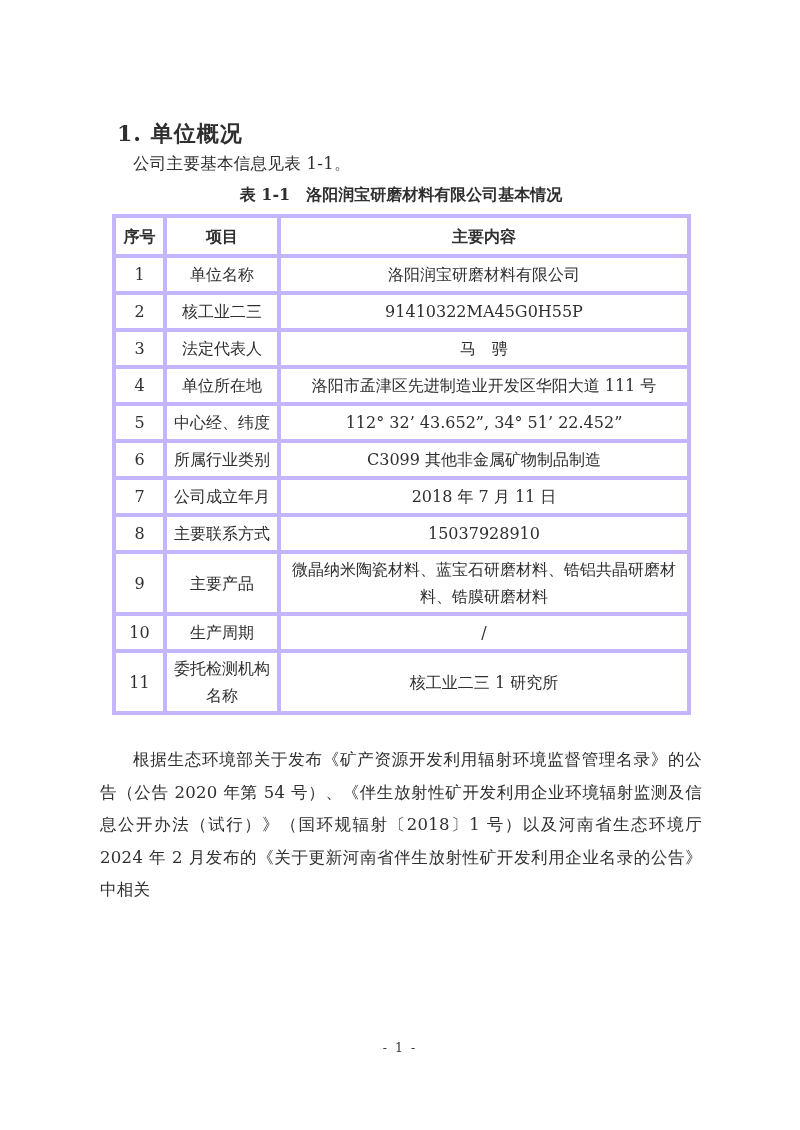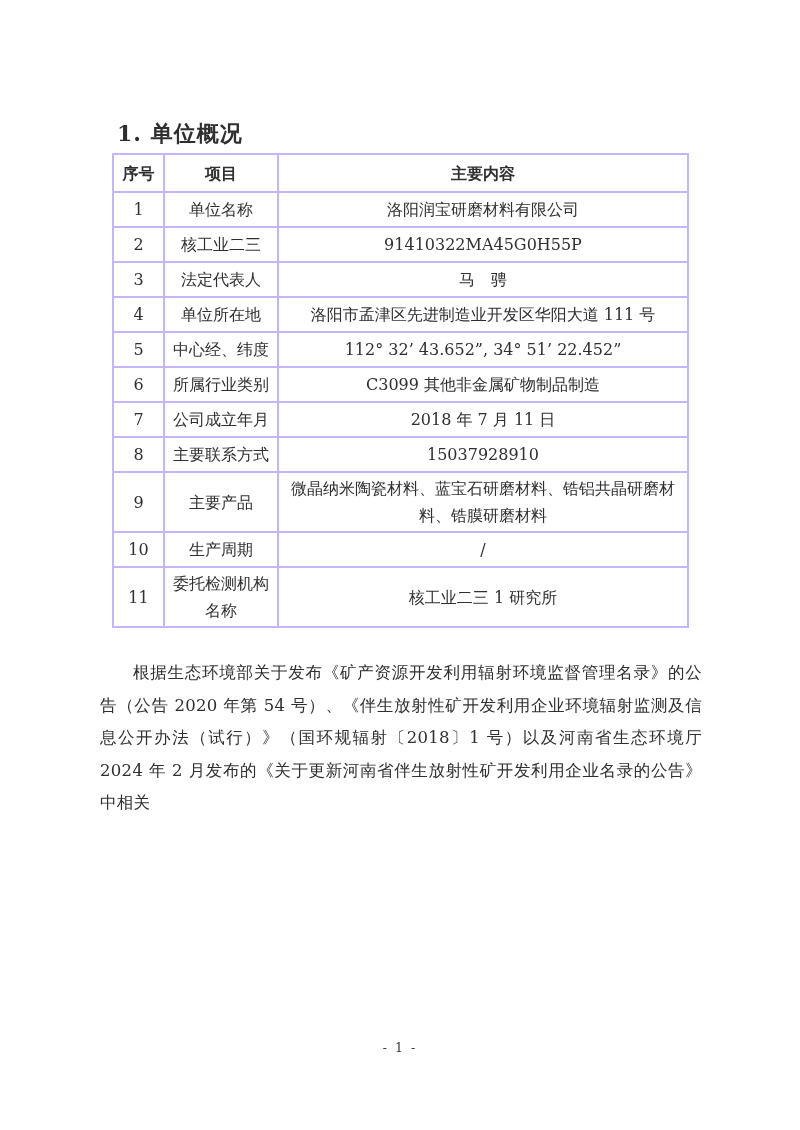--- a/index.html
+++ b/index.html
@@ -54,21 +54,21 @@
   }
   table.info-table {
     border-collapse: collapse;
     table-layout: fixed;
     width: 575px;
     margin: 5px 0 0 12px;
     border: 2px solid #3d3d3d;
   }
   table.info-table th,
   table.info-table td {
-    border: 2px solid #c4b5fd;
+    border: 4px solid #c4b5fd;
     text-align: center;
     vertical-align: middle;
     font-size: 16px;
     line-height: 27px;
     padding: 2px 6px;
     overflow: hidden;
   }
   table.info-table th {
     font-weight: bold;
     height: 32px;
@@ -90,21 +90,23 @@
 </style>
 </head>
 <body>
 
 <div class="page">
   <div class="content">
 
     <h1 class="heading heading-1">1. 单位概况</h1>
 
 
+    <p class="para">公司主要基本信息见表 1-1。</p>
 
+    <p class="table-caption">表 1-1　洛阳润宝研磨材料有限公司基本情况</p>
 
     <table class="info-table">
       <colgroup>
         <col class="c-no">
           <col class="c-item">
           <col class="c-content">
       </colgroup>
       <thead>
         <tr>
           <th>序号</th>

